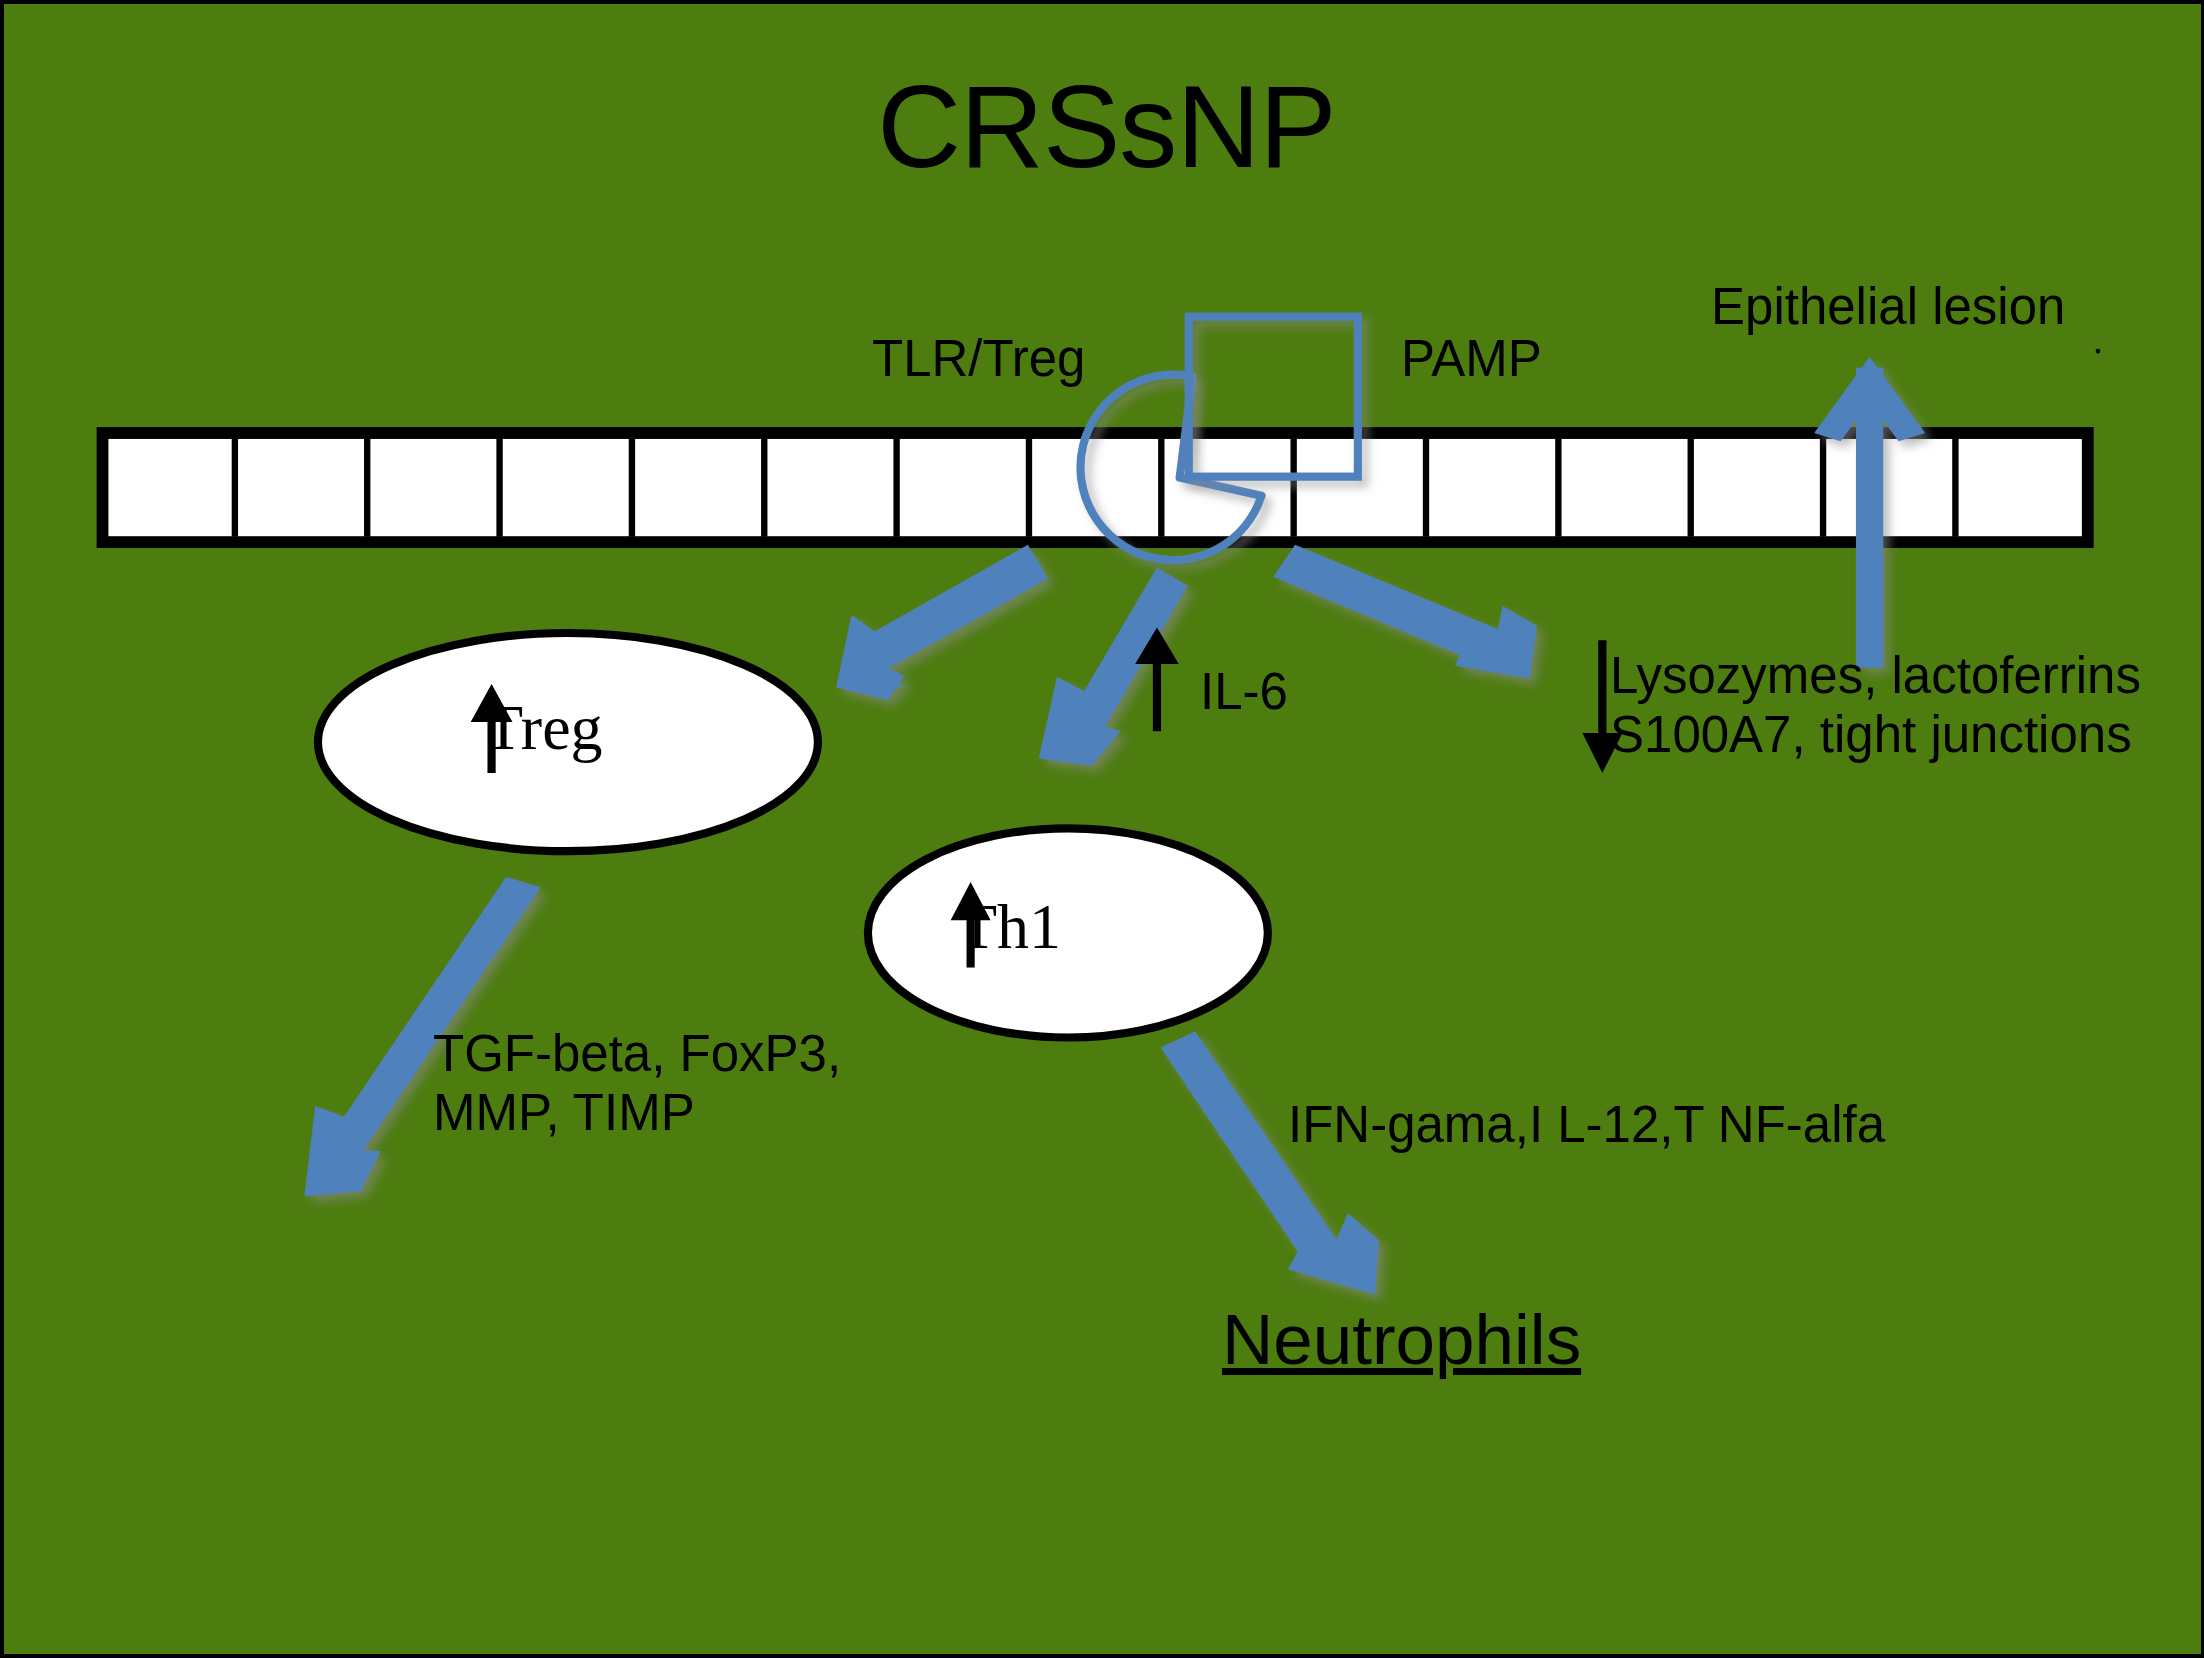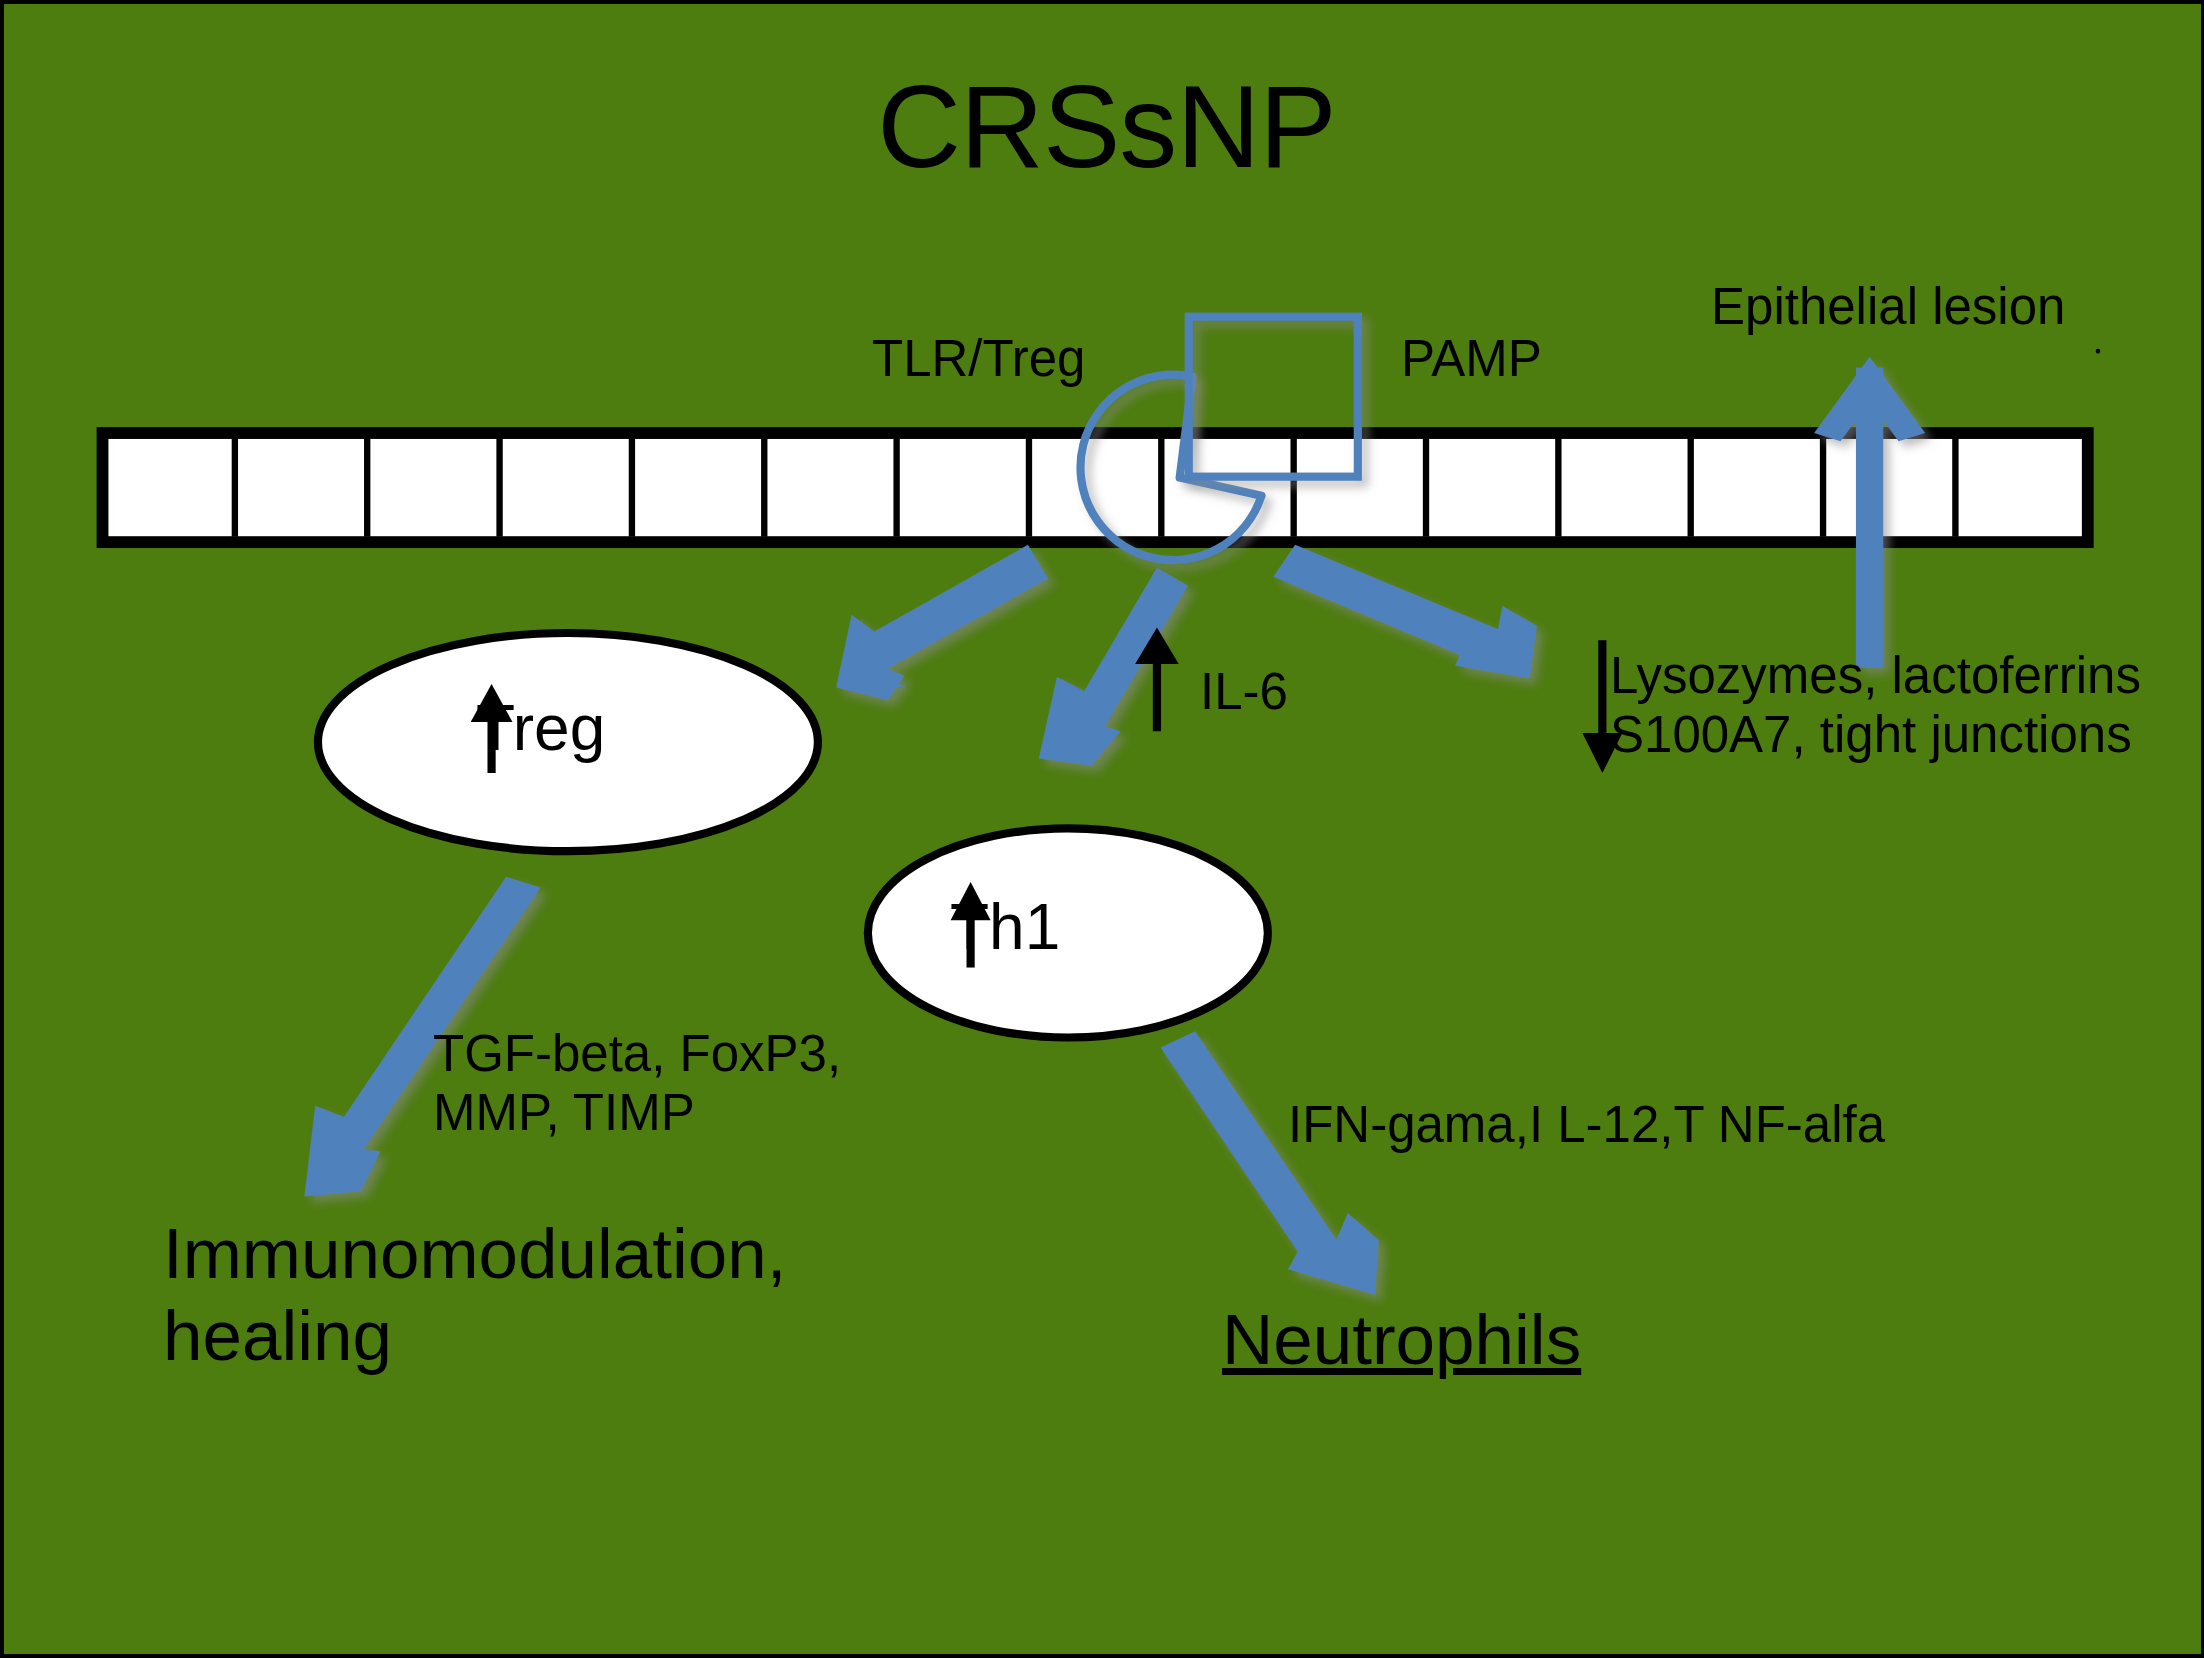--- a/index.html
+++ b/index.html
@@ -37,21 +37,21 @@
     left: 0;
     top: 56px;
     width: 2205px;
     text-align: center;
     font-size: 116px;
     font-family: "Liberation Sans", sans-serif;
     letter-spacing: -0.9px;
   }
   .lbl-med   { font-size: 51px; font-family: "Liberation Sans", sans-serif; }
   .lbl-big   { font-size: 71px; font-family: "Liberation Sans", sans-serif; }
-  .lbl-cell  { font-size: 64px; font-family: Liberation Sans, sans-serif; }
+  .lbl-cell  { font-size: 64px; font-family: Liberation Serif, serif; margin-left: 8px; }
 
   #lbl-tlr        { left: 868px;  top: 325px; }
   #lbl-pamp       { left: 1397px; top: 325px; }
   #lbl-epithelial { left: 1707px; top: 273px; }
   #dot-epithelial { left: 2085px; top: 316px; font-size: 36px; }
   #lbl-lysozymes  { left: 1606px; top: 642px; }
   #lbl-il6        { left: 1196px; top: 658px; }
   #lbl-tgf        { left: 429px;  top: 1020px; }
   #lbl-ifn        { left: 1284px; top: 1091px; }
   #lbl-immuno     { left: 159px;  top: 1209px; }
@@ -182,21 +182,20 @@
   <div class="txt" id="dot-epithelial">․</div>
 
   <div class="txt lbl-med" id="lbl-lysozymes"><span>Lysozymes, lactoferrins</span><br><span>S100A7, tight junctions</span></div>
 
   <div class="txt lbl-med" id="lbl-il6">IL-6</div>
 
   <div class="txt lbl-med" id="lbl-tgf"><span>TGF-beta, FoxP3,</span><br><span>MMP, TIMP</span></div>
 
   <div class="txt lbl-med" id="lbl-ifn">IFN-gama,I L-12,T NF-alfa</div>
 
-  <div class="txt lbl-big" id="lbl-immuno"><span>Immunomodulation,</span><br><span>healing</span></div>
 
   <div class="txt lbl-big" id="lbl-neutro">Neutrophils</div>
 
   <div class="txt lbl-cell" id="lbl-treg">Treg</div>
 
   <div class="txt lbl-cell" id="lbl-th1">Th1</div>
 
 </div>
 
 

